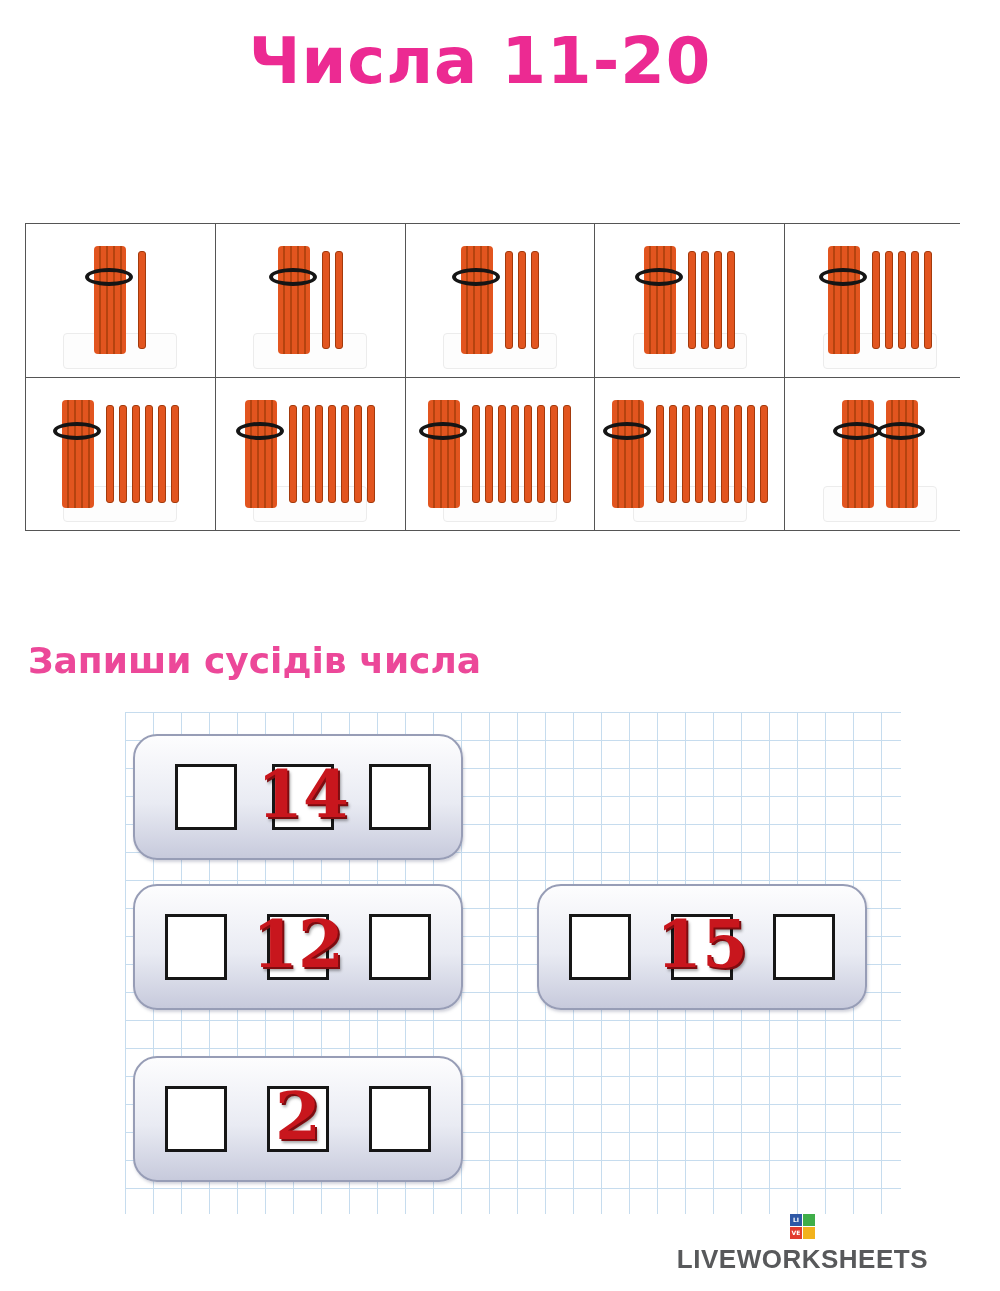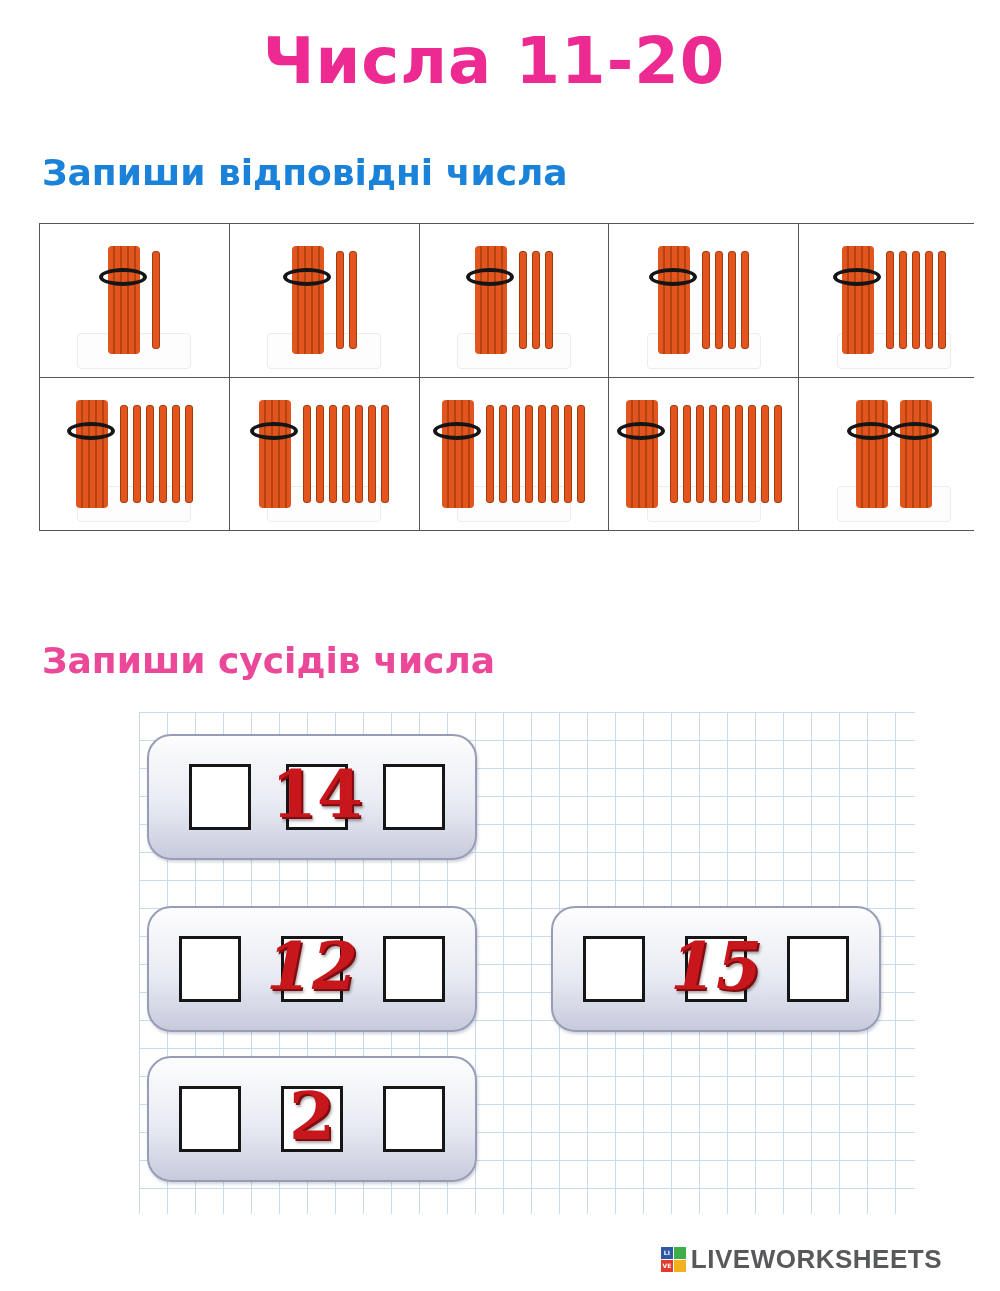--- a/index.html
+++ b/index.html
@@ -1,17 +1,17 @@
 <!DOCTYPE html>
 <html><head>
 <meta charset="utf-8">
 <style>
   html,body{margin:0;padding:0;background:#fff;}
   .page{position:relative;width:960px;height:1291px;background:#fff;overflow:hidden;
-        font-family:"DejaVu Sans","Liberation Sans",sans-serif;margin-left:14px;}
+        font-family:"DejaVu Sans","Liberation Sans",sans-serif;}
 
   .title{position:absolute;top:24px;left:0;width:100%;text-align:center;
          font-size:64px;font-weight:bold;color:#ec2a92;letter-spacing:1px;}
 
   .heading{position:absolute;left:28px;font-size:36px;font-weight:bold;}
   .heading.blue{top:152px;color:#1b82d9;}
   .heading.purple{top:640px;color:#ec4899;}
 
   
   .sticks-table{position:absolute;left:25px;top:223px;width:948px;height:306px;
@@ -32,47 +32,46 @@
   .grid-paper{position:absolute;left:125px;top:712px;width:776px;height:502px;background:#fff;
      background-image:linear-gradient(#c6dcee 1px,transparent 1px),
                       linear-gradient(90deg,#c6dcee 1px,transparent 1px);
      background-size:28px 28px;}
   .neighbor-card{position:absolute;width:330px;height:126px;border-radius:24px;
      border:2px solid #979db6;
      background:linear-gradient(180deg,#fdfdfe 0%,#e9ebf3 55%,#c7cadc 100%);
      box-shadow:1px 2px 3px rgba(70,75,110,0.25);
      display:flex;align-items:center;justify-content:space-between;padding:0 30px;box-sizing:border-box;}
   .col-left{left:8px;} .col-right{left:412px;}
-  .row-1{top:22px;padding-left:40px;} .row-2{top:194px;font-style:italic;} .row-3{top:344px;}
+  .row-1{top:22px;padding-left:40px;} .row-2{top:172px;} .row-3{top:344px;}
   .nbox{width:62px;height:66px;background:#fff;border:3px solid #161616;box-sizing:border-box;}
   .center-wrap{position:relative;width:70px;height:70px;}
   .center-wrap .nbox{position:absolute;left:4px;top:2px;}
   .big-number{position:absolute;left:50%;top:50%;transform:translate(-50%,-54%);
       font-family:"DejaVu Serif","Liberation Serif",serif;font-weight:bold;
       font-size:66px;color:#c8161d;white-space:nowrap;
       text-shadow:2px 2px 0 #7e0c10, 3px 4px 3px rgba(0,0,0,0.35);}
 
   
-  .footer{position:absolute;right:32px;bottom:16px;display:flex;align-items:center;gap:5px;}
+  .footer{position:absolute;right:32px;bottom:16px;display:flex;align-items:center;gap:5px;flex-direction:column;}
   .lw-logo{display:grid;grid-template-columns:12px 12px;grid-template-rows:12px 12px;gap:1px;}
   .sq{width:12px;height:12px;display:flex;align-items:center;justify-content:center;
       color:#fff;font-size:6px;font-weight:bold;line-height:1;}
   .sq.blue{background:#2e58a6;} .sq.green{background:#3fae49;}
   .sq.red{background:#e23b2e;}  .sq.yellow{background:#f2b21d;}
   .brand{font-size:26px;font-weight:bold;color:#58595b;letter-spacing:0.5px;
          font-family:"Liberation Sans",sans-serif;}
 </style>
 </head>
 <body>
 
 <div class="page">
 
   <div class="title">Числа 11-20</div>
 
-  <div class="heading blue">Запиши відповідні числа</div>
 
   <div class="sticks-table">
     <div class="stick-cell">
         <div class="answer-box"></div>
         <div class="stick-area">
           <div class="bundle"></div>
           <div class="loose">
             <div class="stick"></div>
           </div>
         </div>

